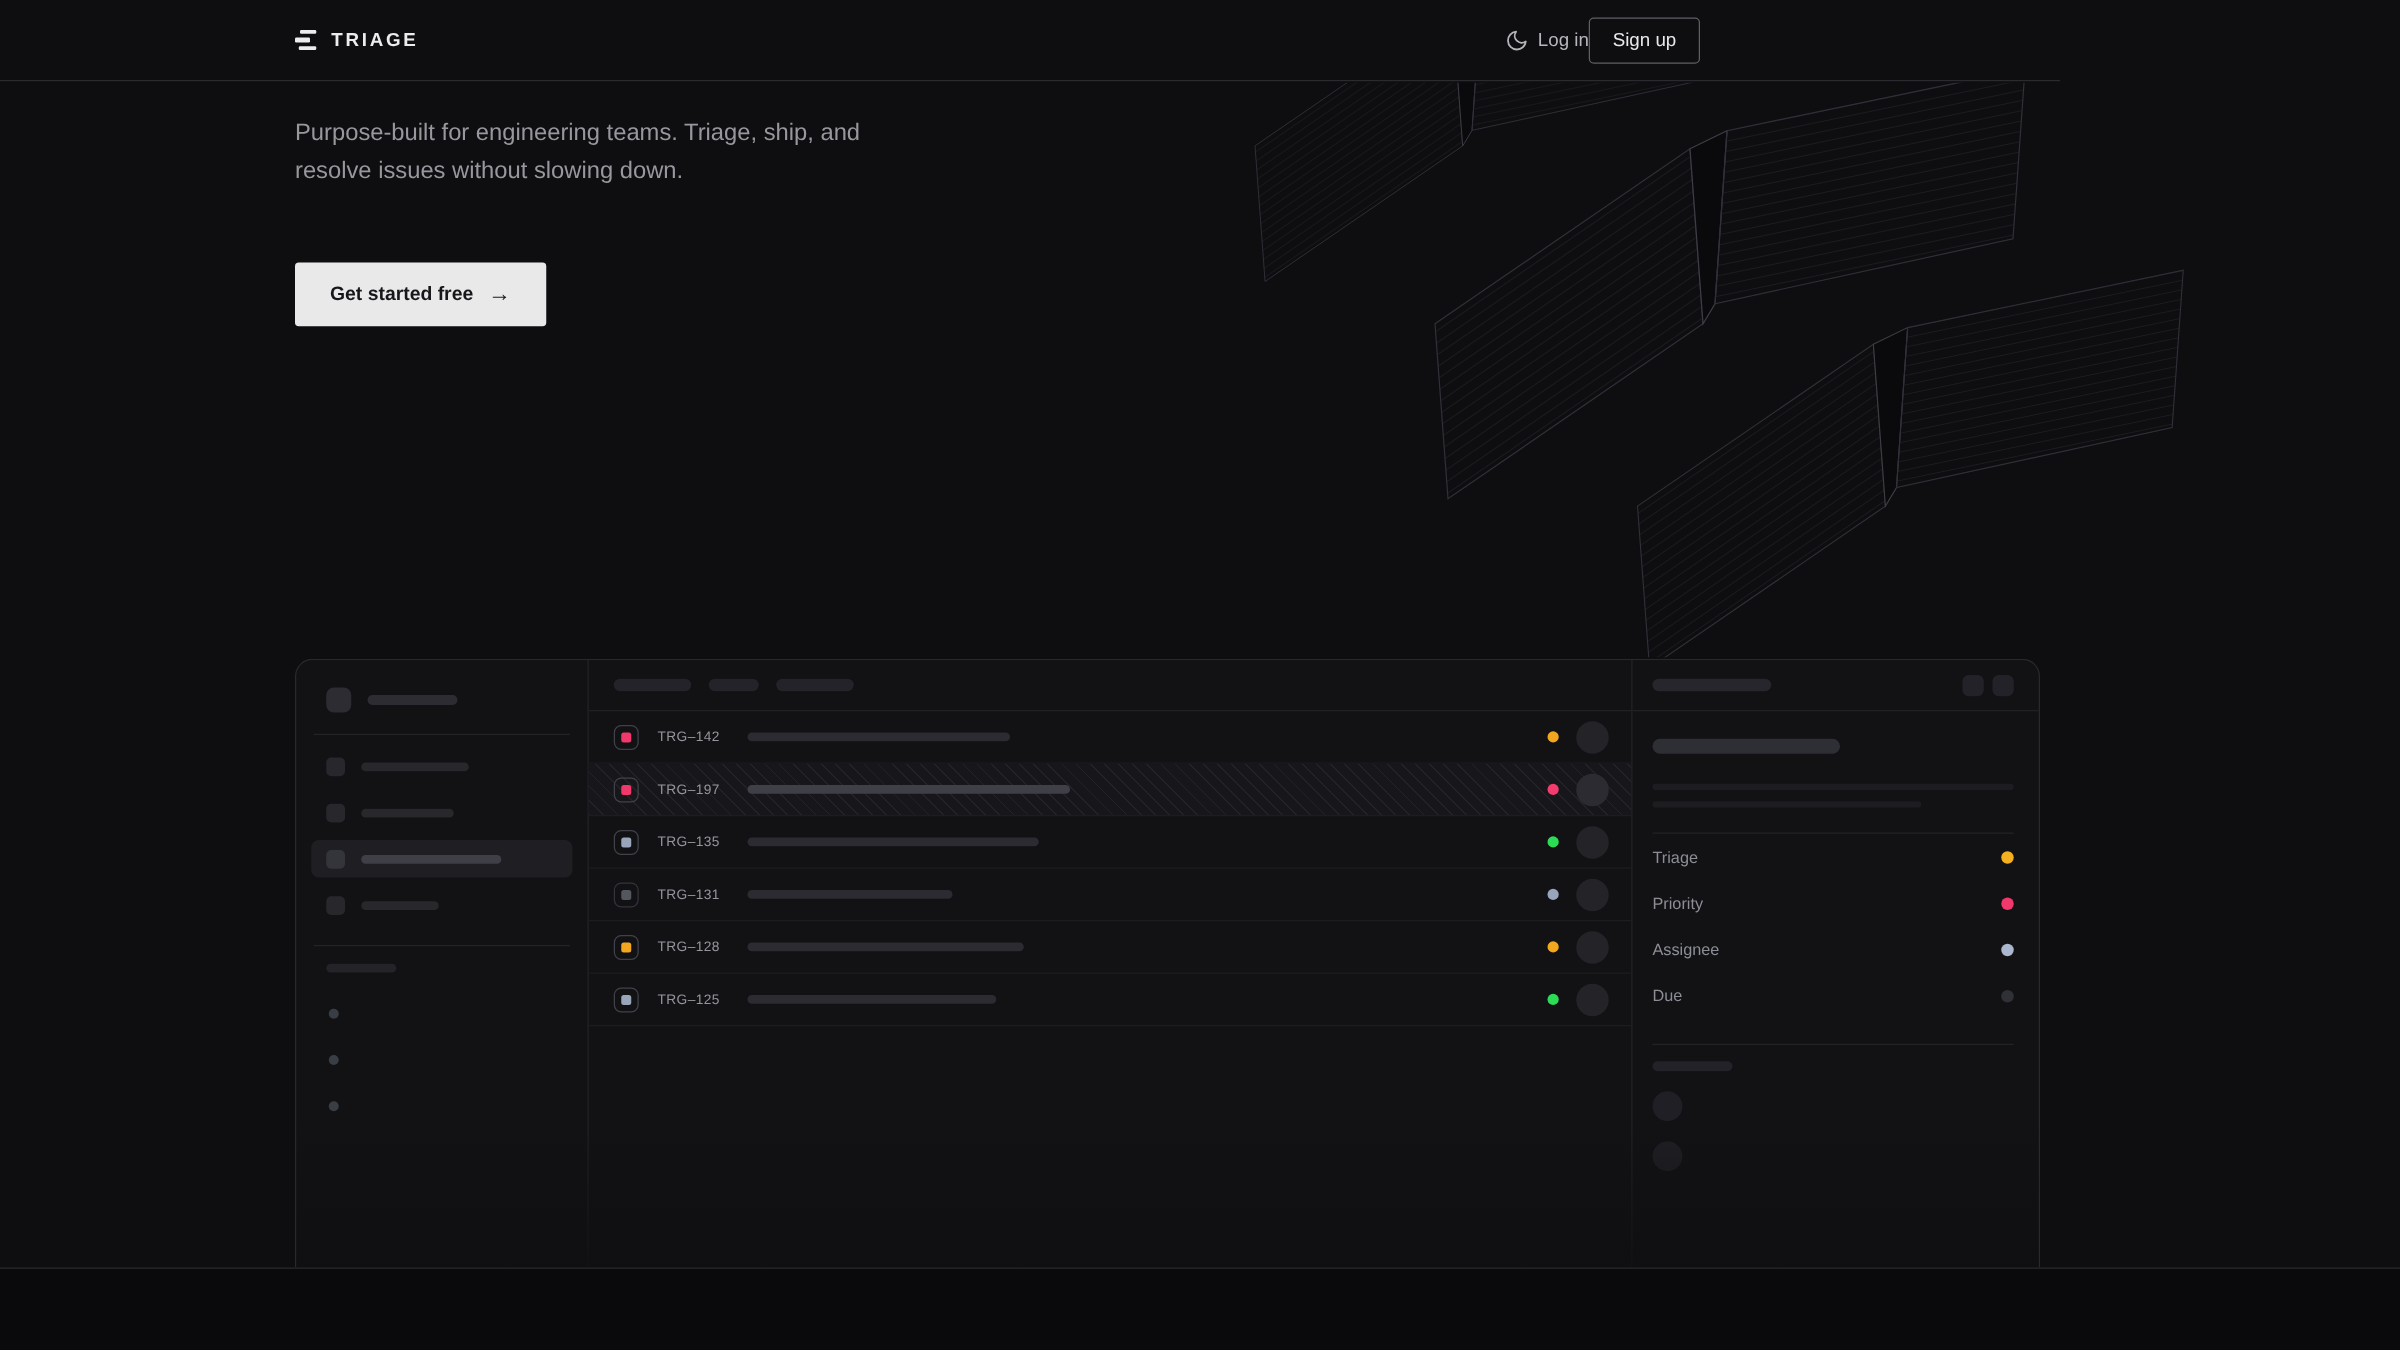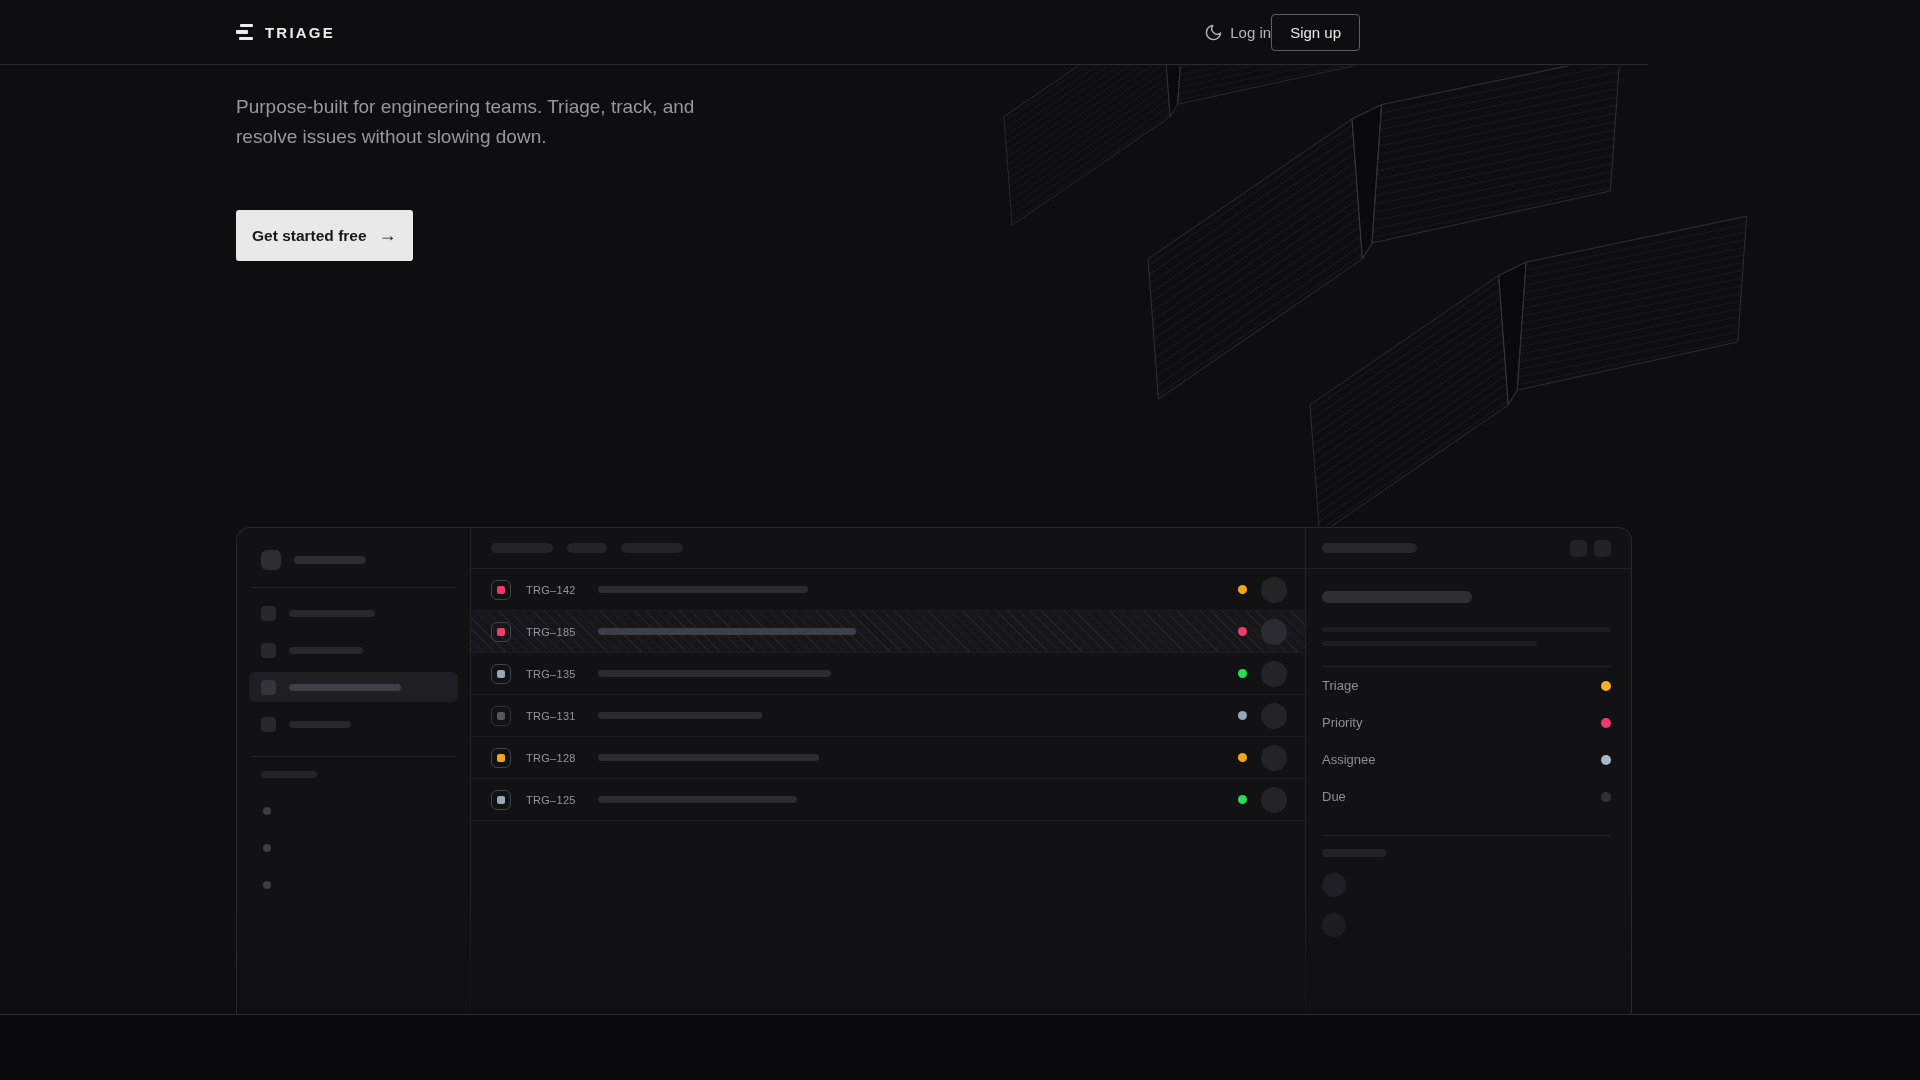--- a/index.html
+++ b/index.html
@@ -28,21 +28,21 @@
   .shapes { position:absolute; left:0; top:66px; width:1920px; height:460px; overflow:hidden; z-index:0; pointer-events:none; }
 
   
   .hero { position:absolute; left:236px; top:65px; z-index:2; }
   .page-title { margin-top:62px; color:#ededef; font-size:57px; line-height:66px; font-weight:500; letter-spacing:-0.8px; }
   .page-title span { display:block; }
   .hero-subtitle { margin-top:27px; color:#97979e; font-size:19px; line-height:30px; }
   .hero-subtitle span { display:block; }
   .cta-button { margin-top:58px; display:inline-flex; align-items:center; gap:12px;
     background:#e9e9e9; color:#16171a; border:none; border-radius:3px;
-    font-size:15.5px; font-weight:700; padding:0 16px; height:51px; cursor:pointer; }
+    font-size:15.5px; font-weight:700; padding:0 28px; height:51px; cursor:pointer; }
   .cta-arrow { font-size:18px; font-weight:400; }
 
   
   .app-mockup { position:absolute; left:236px; top:527px; width:1396px; height:487px;
     background:#121215; border:1px solid #28282d; border-bottom:none;
     border-radius:14px 14px 0 0; display:flex; overflow:hidden; z-index:3; }
 
   
   .mock-sidebar { width:234px; flex:0 0 234px; border-right:1px solid #222227; padding:18px 12px 0 12px; }
   .workspace { display:flex; align-items:center; gap:13px; padding:0 12px; margin-top:4px; }
@@ -147,21 +147,21 @@
         </g>
       </defs>
       <use href="#slab" transform="translate(1004,-95) scale(0.62)"></use>
       <use href="#slab" transform="translate(1148,5) scale(0.8)"></use>
       <use href="#slab" transform="translate(1310,165) scale(0.74)"></use>
     </svg>
   </div>
 
   <div class="hero">
     <p class="hero-subtitle">
-      <span>Purpose-built for engineering teams. Triage, track, and</span>
+      <span>Purpose-built for engineering teams. Triage, ship, and</span>
       <span>resolve issues without slowing down.</span>
     </p>
     <button class="cta-button">
       <span>Get started free</span>
       <span class="cta-arrow">→</span>
     </button>
   </div>
 
   <div class="app-mockup">
 
@@ -209,21 +209,21 @@
         <span class="title-skel" style="width:210px"></span>
         <span class="row-spacer"></span>
         <span class="status-dot" style="background:#f2a71f"></span>
         <span class="row-avatar"></span>
       </div>
 
       <div class="issue-row hatched">
         <span class="type-icon">
             <i style="background:#f0386b"></i>
           </span>
-        <span class="issue-id">TRG–185</span>
+        <span class="issue-id">TRG–197</span>
         <span class="title-skel" style="width:258px"></span>
         <span class="row-spacer"></span>
         <span class="status-dot" style="background:#f43b6e"></span>
         <span class="row-avatar"></span>
       </div>
 
 
       <div class="issue-row">
         <span class="type-icon">
             <i style="background:#98a5bb"></i>

